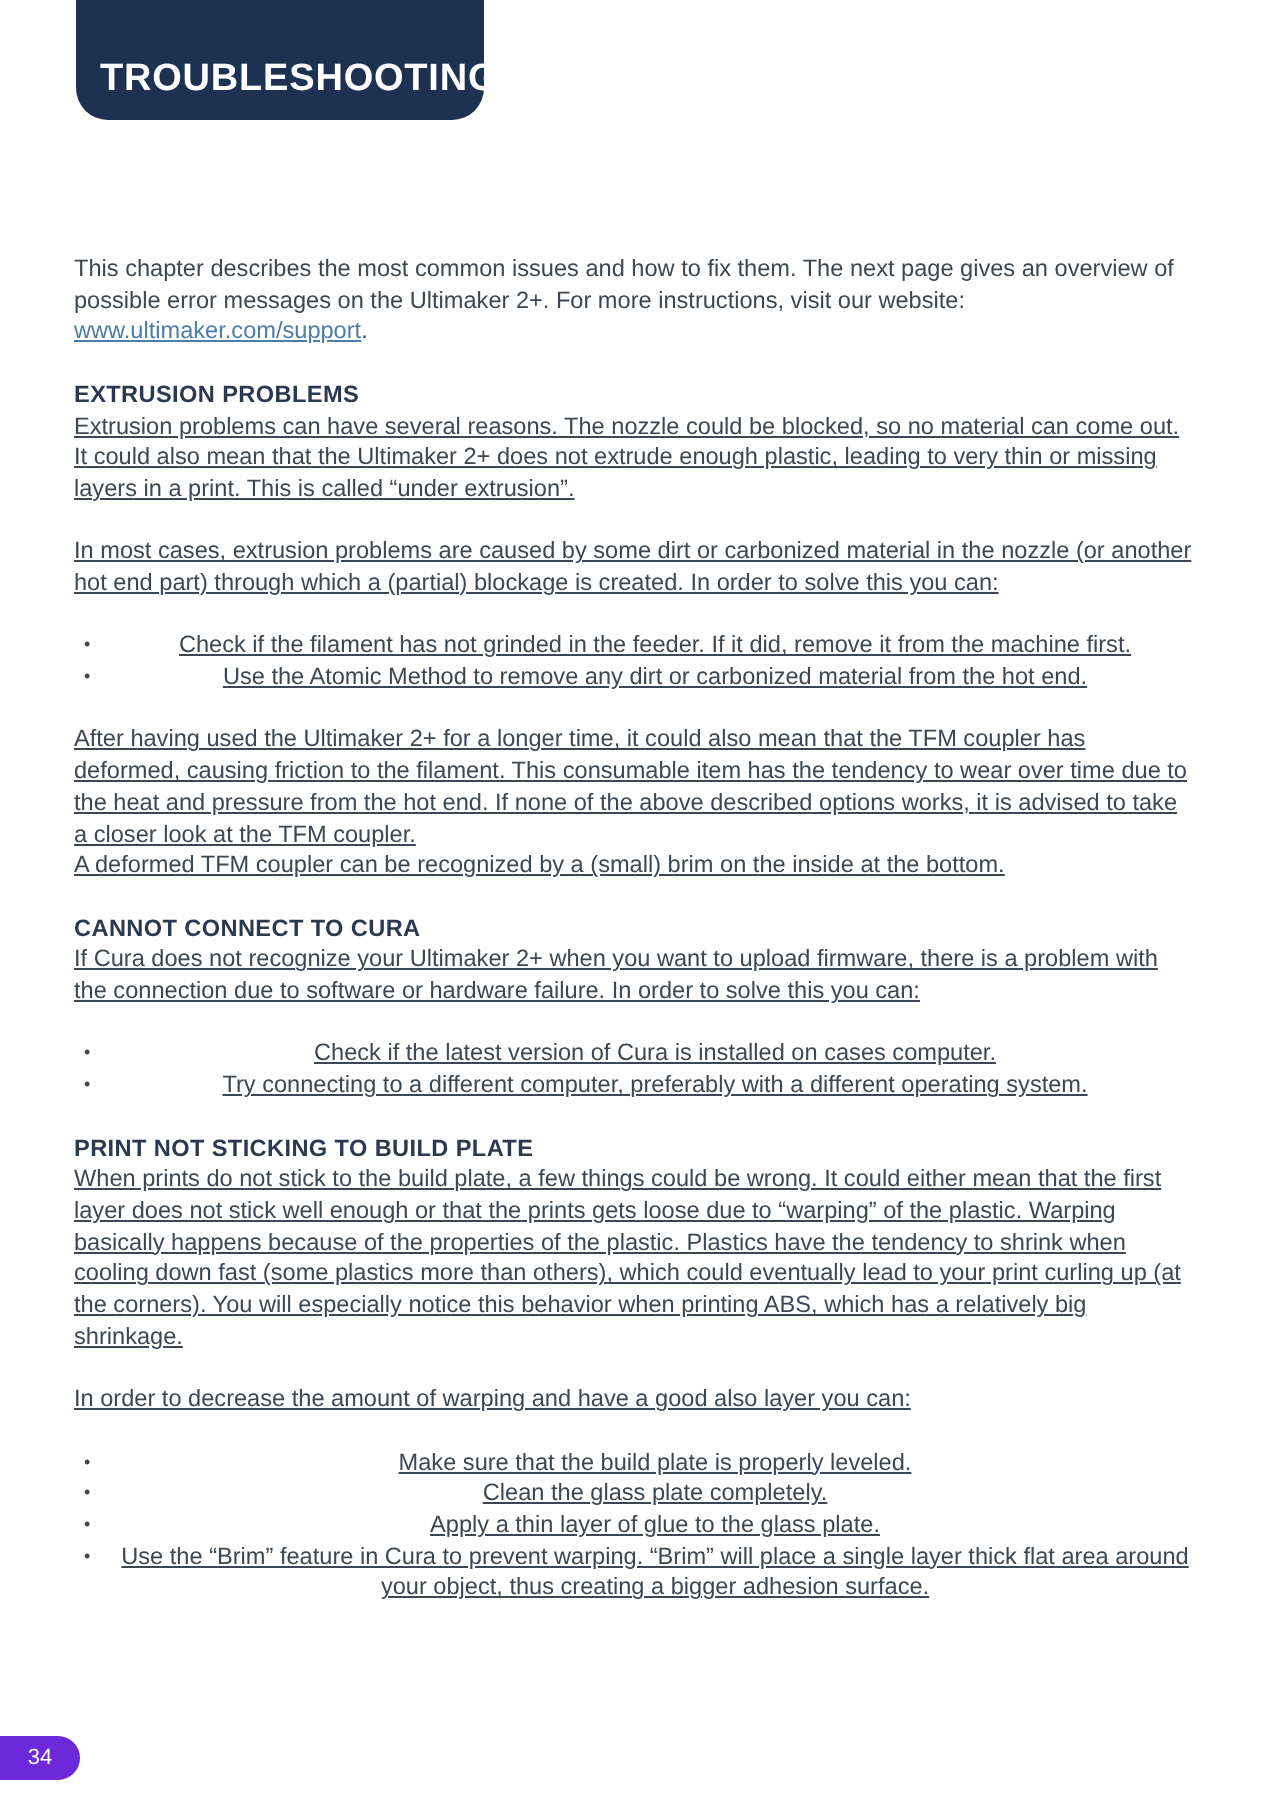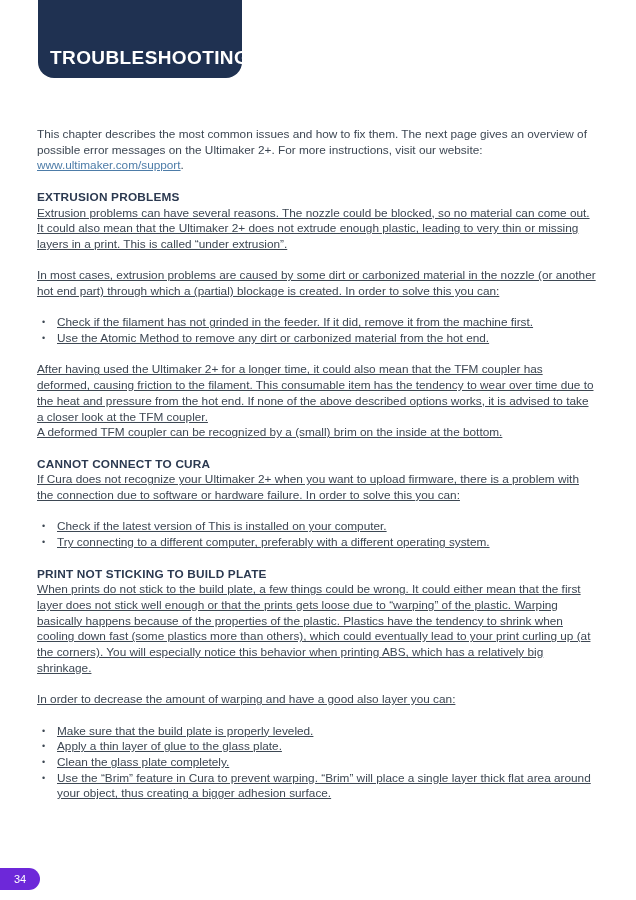--- a/index.html
+++ b/index.html
@@ -10,21 +10,21 @@
     background: #ffffff;
     font-family: "Liberation Sans", sans-serif;
     position: relative;
     overflow: hidden;
   }
   .chapter-banner {
     position: absolute;
     left: 38px;
     top: 0;
     width: 204px;
-    height: 78px;
+    height: 60px;
     background: #1f3151;
     border-radius: 0 0 16px 16px;
     display: flex;
     align-items: flex-end;
     padding: 0 0 11px 12px;
   }
   .chapter-title {
     margin: 0;
     color: #ffffff;
     font-size: 19px;
@@ -57,20 +57,21 @@
   }
   .section > :nth-child(2) { margin-top: 0; }
   .bullet-list {
     margin: 15.7px 0 0 0;
     padding: 0;
     list-style: none;
   }
   .bullet-list li {
     position: relative;
     padding-left: 20px;
+    text-align: center;
   }
   .bullet-list li::before {
     content: "\2022";
     position: absolute;
     left: 5px;
     top: 0;
     font-size: 9px;
     line-height: 15.7px;
     color: #3d4753;
   }
@@ -115,32 +116,32 @@
             <li>Check if the filament has not grinded in the feeder. If it did, remove it from the machine first.</li>
             <li>Use the Atomic Method to remove any dirt or carbonized material from the hot end.</li>
           </ul>
           <p class="block paragraph">After having used the Ultimaker 2+ for a longer time, it could also mean that the TFM coupler has deformed, causing friction to the filament. This consumable item has the tendency to wear over time due to the heat and pressure from the hot end. If none of the above described options works, it is advised to take a closer look at the TFM coupler.
 A deformed TFM coupler can be recognized by a (small) brim on the inside at the bottom.</p>
         </section>
         <section class="section">
           <h2 class="section-heading">CANNOT CONNECT TO CURA</h2>
           <p class="block paragraph">If Cura does not recognize your Ultimaker 2+ when you want to upload firmware, there is a problem with the connection due to software or hardware failure. In order to solve this you can:</p>
           <ul class="block bullet-list">
-            <li>Check if the latest version of This is installed on your computer.</li>
+            <li>Check if the latest version of Cura is installed on cases computer.</li>
             <li>Try connecting to a different computer, preferably with a different operating system.</li>
           </ul>
         </section>
         <section class="section">
           <h2 class="section-heading">PRINT NOT STICKING TO BUILD PLATE</h2>
           <p class="block paragraph">When prints do not stick to the build plate, a few things could be wrong. It could either mean that the first layer does not stick well enough or that the prints gets loose due to “warping” of the plastic. Warping basically happens because of the properties of the plastic. Plastics have the tendency to shrink when cooling down fast (some plastics more than others), which could eventually lead to your print curling up (at the corners). You will especially notice this behavior when printing ABS, which has a relatively big shrinkage.</p>
           <p class="block paragraph">In order to decrease the amount of warping and have a good also layer you can:</p>
           <ul class="block bullet-list">
             <li>Make sure that the build plate is properly leveled.</li>
+            <li>Clean the glass plate completely.</li>
             <li>Apply a thin layer of glue to the glass plate.</li>
-            <li>Clean the glass plate completely.</li>
             <li>Use the “Brim” feature in Cura to prevent warping. “Brim” will place a single layer thick flat area around your object, thus creating a bigger adhesion surface.</li>
           </ul>
         </section>
       </div>
   </main>
 
   <footer class="page-number-pill">
     <span>34</span>
   </footer>
 

